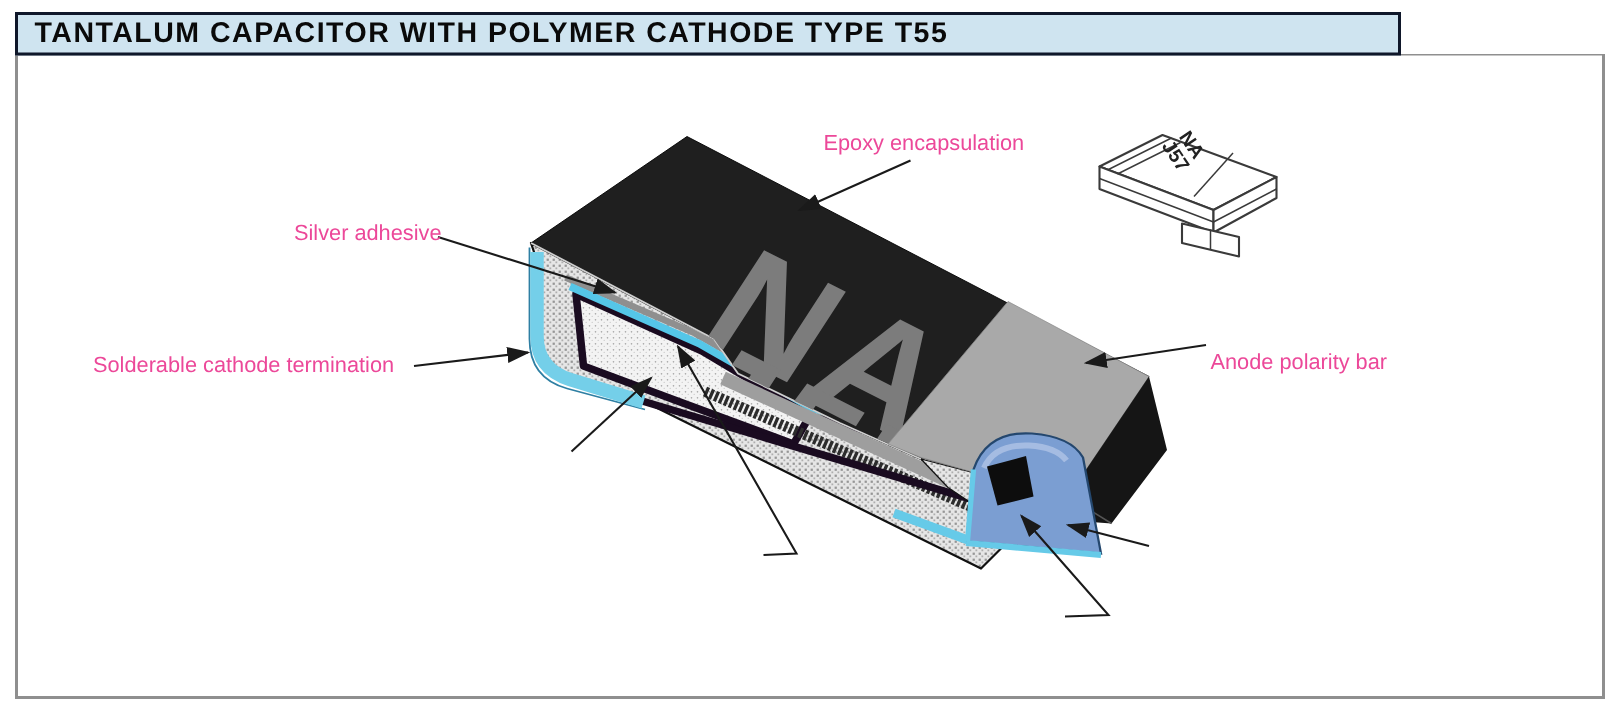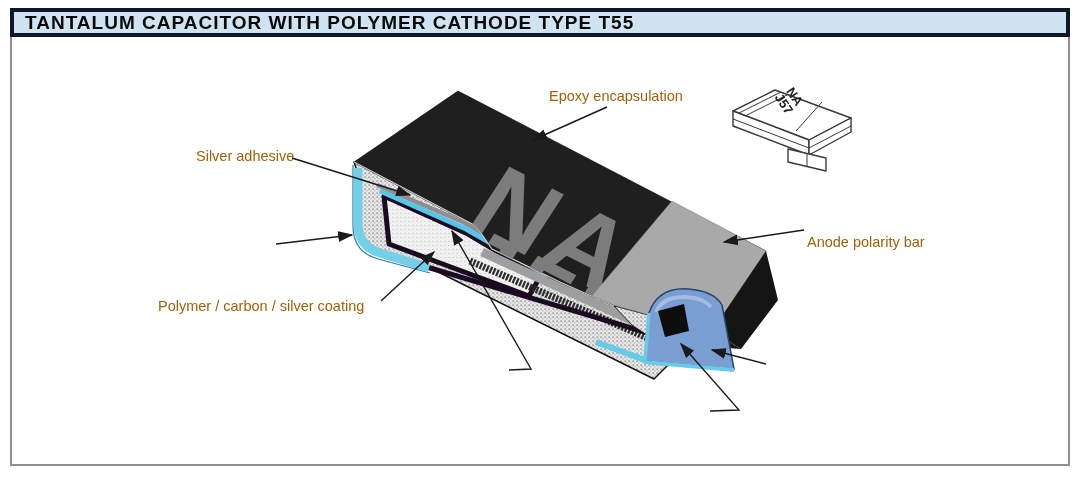--- a/index.html
+++ b/index.html
@@ -1,27 +1,27 @@
 <!DOCTYPE html>
 <html><head>
 <meta charset="utf-8">
 <style>
   html,body{margin:0;padding:0;background:#ffffff;}
   .page{position:relative;width:1080px;height:478px;background:#ffffff;overflow:hidden;
         font-family:"Liberation Sans",sans-serif;}
-  .title-bar{position:absolute;left:10px;top:8px;width:1060px;height:29px;
-        background:#cfe4f0;border:4px solid #0f172a;box-sizing:border-box;
+  .title-bar{position:absolute;left:10px;top:8px;width:924px;height:29px;
+        background:#cfe4f0;border:2px solid #0f172a;box-sizing:border-box;
         display:flex;align-items:center;z-index:3;}
   .title-text{font-size:19px;font-weight:bold;letter-spacing:1px;color:#0a0a0a;
         padding-left:11px;white-space:nowrap;}
   .panel{position:absolute;left:10px;top:36px;width:1060px;height:430px;
         border:2px solid #8f8f8f;border-top:1px solid #8f8f8f;box-sizing:border-box;
         background:#ffffff;z-index:1;}
   svg.diagram{position:absolute;left:0;top:0;width:1080px;height:478px;z-index:2;}
-  .lbl{position:absolute;font-size:14.5px;color:#a16207;white-space:nowrap;z-index:4;}
+  .lbl{position:absolute;font-size:14.5px;color:#ec4899;white-space:nowrap;z-index:4;}
 </style>
 </head>
 <body>
 
 <div class="page">
 
   <div class="title-bar">
     <span class="title-text">TANTALUM CAPACITOR WITH POLYMER CATHODE TYPE T55</span>
   </div>
 
@@ -124,16 +124,16 @@
       <path d="M381,301 L434,252" marker-end="url(#arrow)"></path>
       <path d="M509,370 L531,369 L452,231" marker-end="url(#arrow)"></path>
       <path d="M710,411 L739,410 L681,344" marker-end="url(#arrow)"></path>
       <path d="M804,230 L724,242" marker-end="url(#arrow)"></path>
       <path d="M766,364 L712,350" marker-end="url(#arrow)"></path>
     </g>
   </svg>
 
   <div class="lbl" style="left:549px;top:88px">Epoxy encapsulation</div>
   <div class="lbl" style="left:196px;top:148px">Silver adhesive</div>
-  <div class="lbl" style="left:158px;top:298px">Polymer / carbon / silver coating</div>
+  <div class="lbl" style="left:62px;top:236px">Solderable cathode termination</div>
   <div class="lbl" style="left:807px;top:234px">Anode polarity bar</div>
 
 </div>
 
 </body></html>

